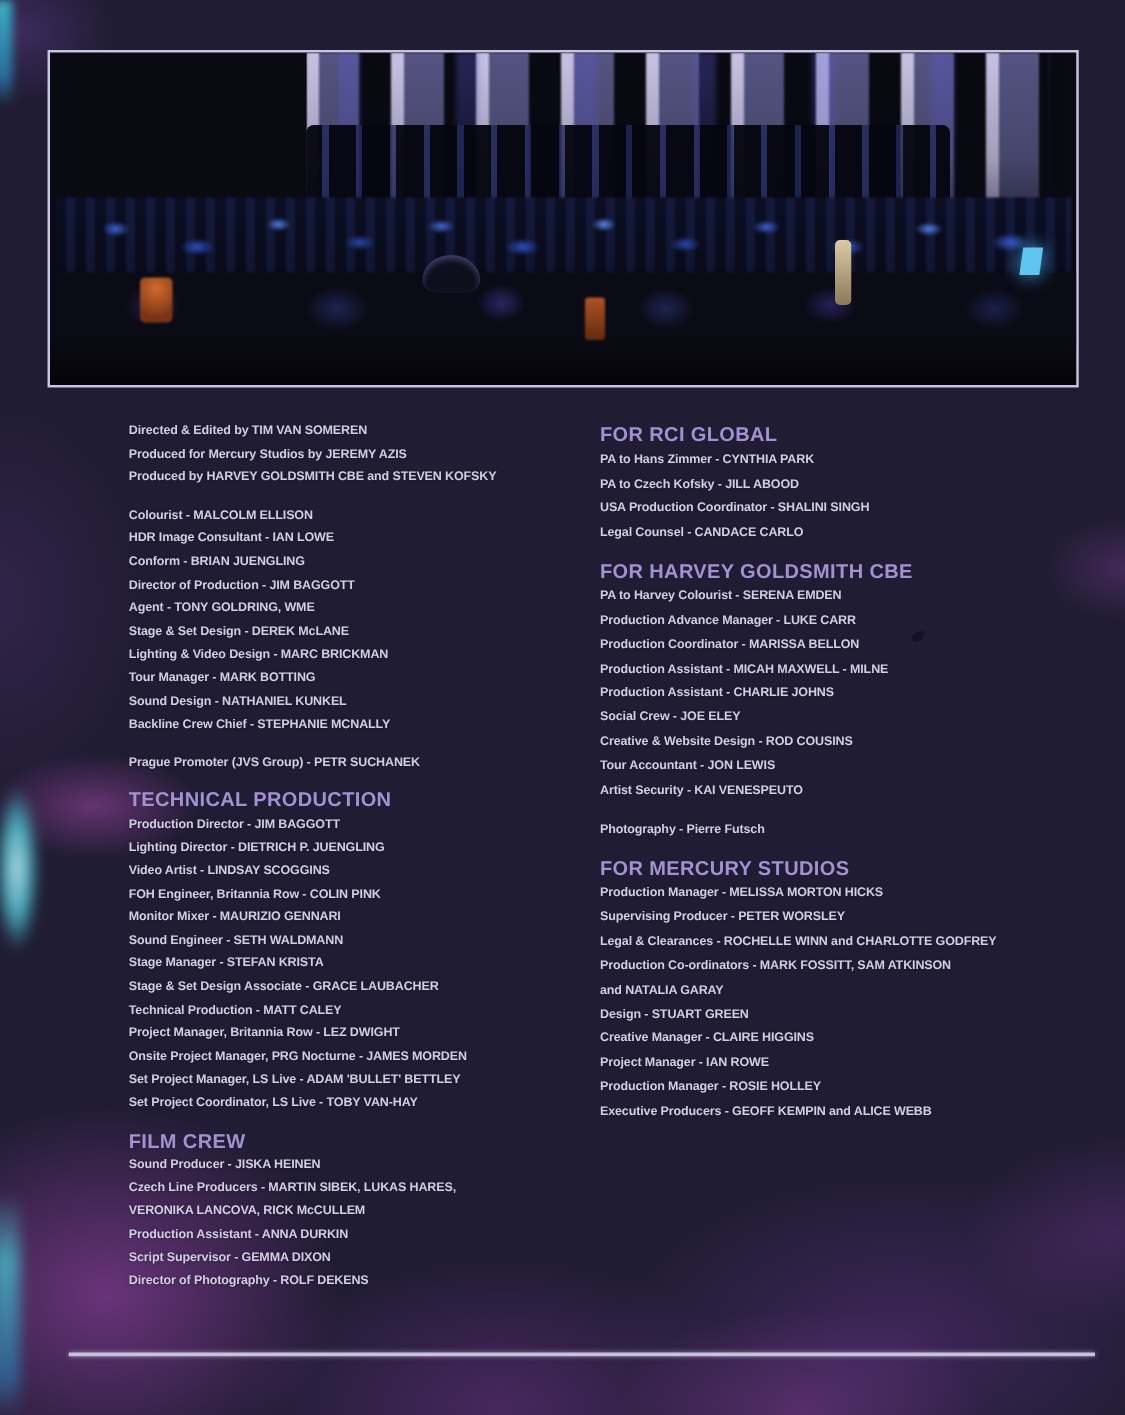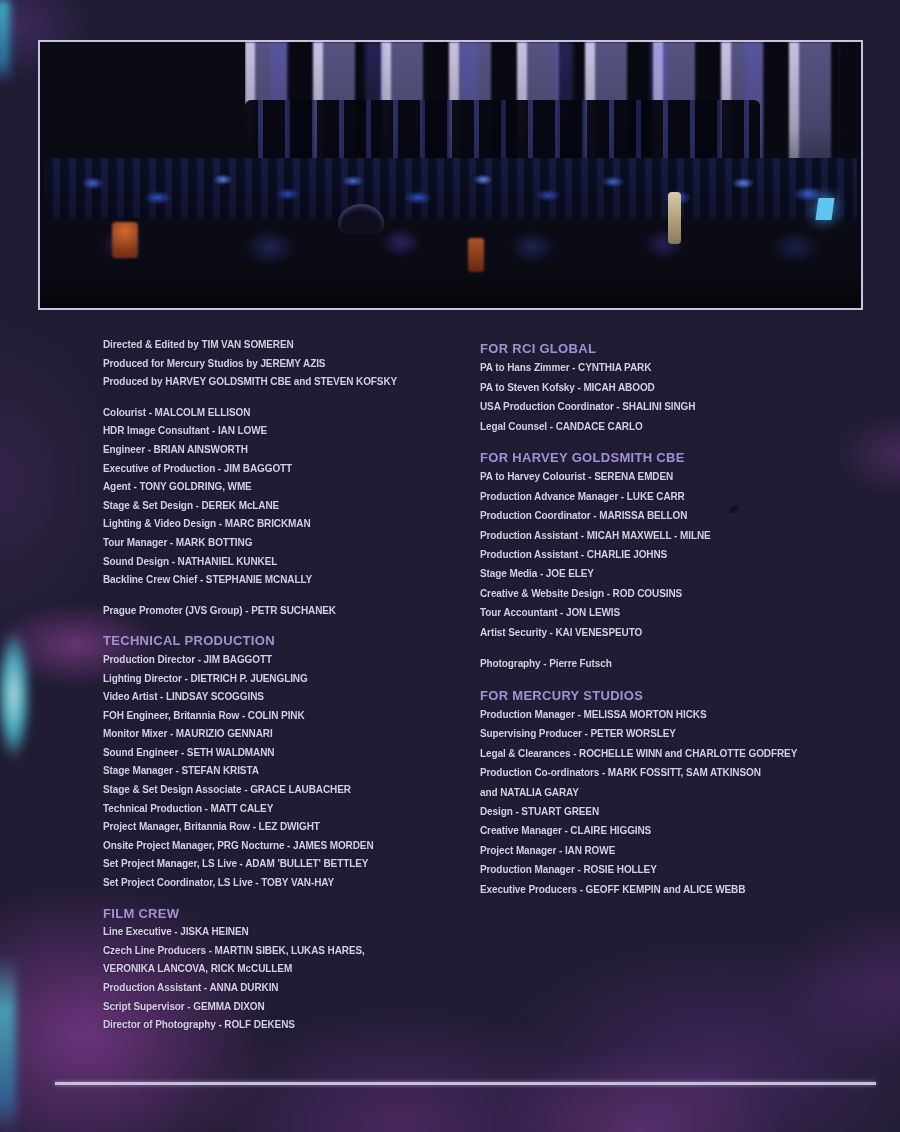--- a/index.html
+++ b/index.html
@@ -94,21 +94,21 @@
 
   
   .col{position:absolute;}
   .col-left{left:103px;top:336px;width:380px;}
   .col-right{left:480px;top:339px;width:410px;}
   .col-left .line,.col-left .header{line-height:18.6px;}
   .col-right .line,.col-right .header{line-height:19.4px;}
   .block{margin-bottom:12px;}
   .line{font-size:10px;font-weight:bold;color:#d3cfe0;letter-spacing:-0.1px;
     white-space:nowrap;text-shadow:0 0 2px rgba(30,25,55,.8);}
-  .header{font-size:13px;font-weight:bold;color:#a392d1;letter-spacing:0.3px;white-space:nowrap;}
+  .header{font-size:16px;font-weight:bold;color:#a392d1;letter-spacing:0.3px;white-space:nowrap;}
 
   .speck{position:absolute;left:729px;top:506px;width:10px;height:7px;
     background:#15102a;border-radius:60% 40% 55% 45%;transform:rotate(-18deg);
     box-shadow:4px -2px 0 -2px #1a1430;}
 
   .footer-rule{position:absolute;left:55px;top:1082px;width:821px;height:3px;
     background:#c6c1da;box-shadow:0 0 4px rgba(200,195,225,.6);}
 </style>
 </head>
 <body>
@@ -135,22 +135,22 @@
 
   <div class="col col-left">
       <div class="block">
         <div class="line">Directed &amp; Edited by TIM VAN SOMEREN</div>
         <div class="line">Produced for Mercury Studios by JEREMY AZIS</div>
         <div class="line">Produced by HARVEY GOLDSMITH CBE and STEVEN KOFSKY</div>
       </div>
       <div class="block">
         <div class="line">Colourist - MALCOLM ELLISON</div>
         <div class="line">HDR Image Consultant - IAN LOWE</div>
-        <div class="line">Engineer - BRIAN AINSWORTH</div>
-        <div class="line">Executive of Production - JIM BAGGOTT</div>
+        <div class="line">Conform - BRIAN JUENGLING</div>
+        <div class="line">Director of Production - JIM BAGGOTT</div>
         <div class="line">Agent - TONY GOLDRING, WME</div>
         <div class="line">Stage &amp; Set Design - DEREK McLANE</div>
         <div class="line">Lighting &amp; Video Design - MARC BRICKMAN</div>
         <div class="line">Tour Manager - MARK BOTTING</div>
         <div class="line">Sound Design - NATHANIEL KUNKEL</div>
         <div class="line">Backline Crew Chief - STEPHANIE MCNALLY</div>
       </div>
       <div class="block">
         <div class="line">Prague Promoter (JVS Group) - PETR SUCHANEK</div>
       </div>
@@ -165,44 +165,44 @@
         <div class="line">Stage Manager - STEFAN KRISTA</div>
         <div class="line">Stage &amp; Set Design Associate - GRACE LAUBACHER</div>
         <div class="line">Technical Production - MATT CALEY</div>
         <div class="line">Project Manager, Britannia Row - LEZ DWIGHT</div>
         <div class="line">Onsite Project Manager, PRG Nocturne - JAMES MORDEN</div>
         <div class="line">Set Project Manager, LS Live - ADAM 'BULLET' BETTLEY</div>
         <div class="line">Set Project Coordinator, LS Live - TOBY VAN-HAY</div>
       </div>
       <div class="block">
         <div class="header">FILM CREW</div>
-        <div class="line">Line Executive - JISKA HEINEN</div>
+        <div class="line">Sound Producer - JISKA HEINEN</div>
         <div class="line">Czech Line Producers - MARTIN SIBEK, LUKAS HARES,</div>
         <div class="line">VERONIKA LANCOVA, RICK McCULLEM</div>
         <div class="line">Production Assistant - ANNA DURKIN</div>
         <div class="line">Script Supervisor - GEMMA DIXON</div>
         <div class="line">Director of Photography - ROLF DEKENS</div>
       </div>
     </div>
   <div class="col col-right">
       <div class="block">
         <div class="header">FOR RCI GLOBAL</div>
         <div class="line">PA to Hans Zimmer - CYNTHIA PARK</div>
-        <div class="line">PA to Steven Kofsky - MICAH ABOOD</div>
+        <div class="line">PA to Czech Kofsky - JILL ABOOD</div>
         <div class="line">USA Production Coordinator - SHALINI SINGH</div>
         <div class="line">Legal Counsel - CANDACE CARLO</div>
       </div>
       <div class="block">
         <div class="header">FOR HARVEY GOLDSMITH CBE</div>
         <div class="line">PA to Harvey Colourist - SERENA EMDEN</div>
         <div class="line">Production Advance Manager - LUKE CARR</div>
         <div class="line">Production Coordinator - MARISSA BELLON</div>
         <div class="line">Production Assistant - MICAH MAXWELL - MILNE</div>
         <div class="line">Production Assistant - CHARLIE JOHNS</div>
-        <div class="line">Stage Media - JOE ELEY</div>
+        <div class="line">Social Crew - JOE ELEY</div>
         <div class="line">Creative &amp; Website Design - ROD COUSINS</div>
         <div class="line">Tour Accountant - JON LEWIS</div>
         <div class="line">Artist Security - KAI VENESPEUTO</div>
       </div>
       <div class="block">
         <div class="line">Photography - Pierre Futsch</div>
       </div>
       <div class="block">
         <div class="header">FOR MERCURY STUDIOS</div>
         <div class="line">Production Manager - MELISSA MORTON HICKS</div>

